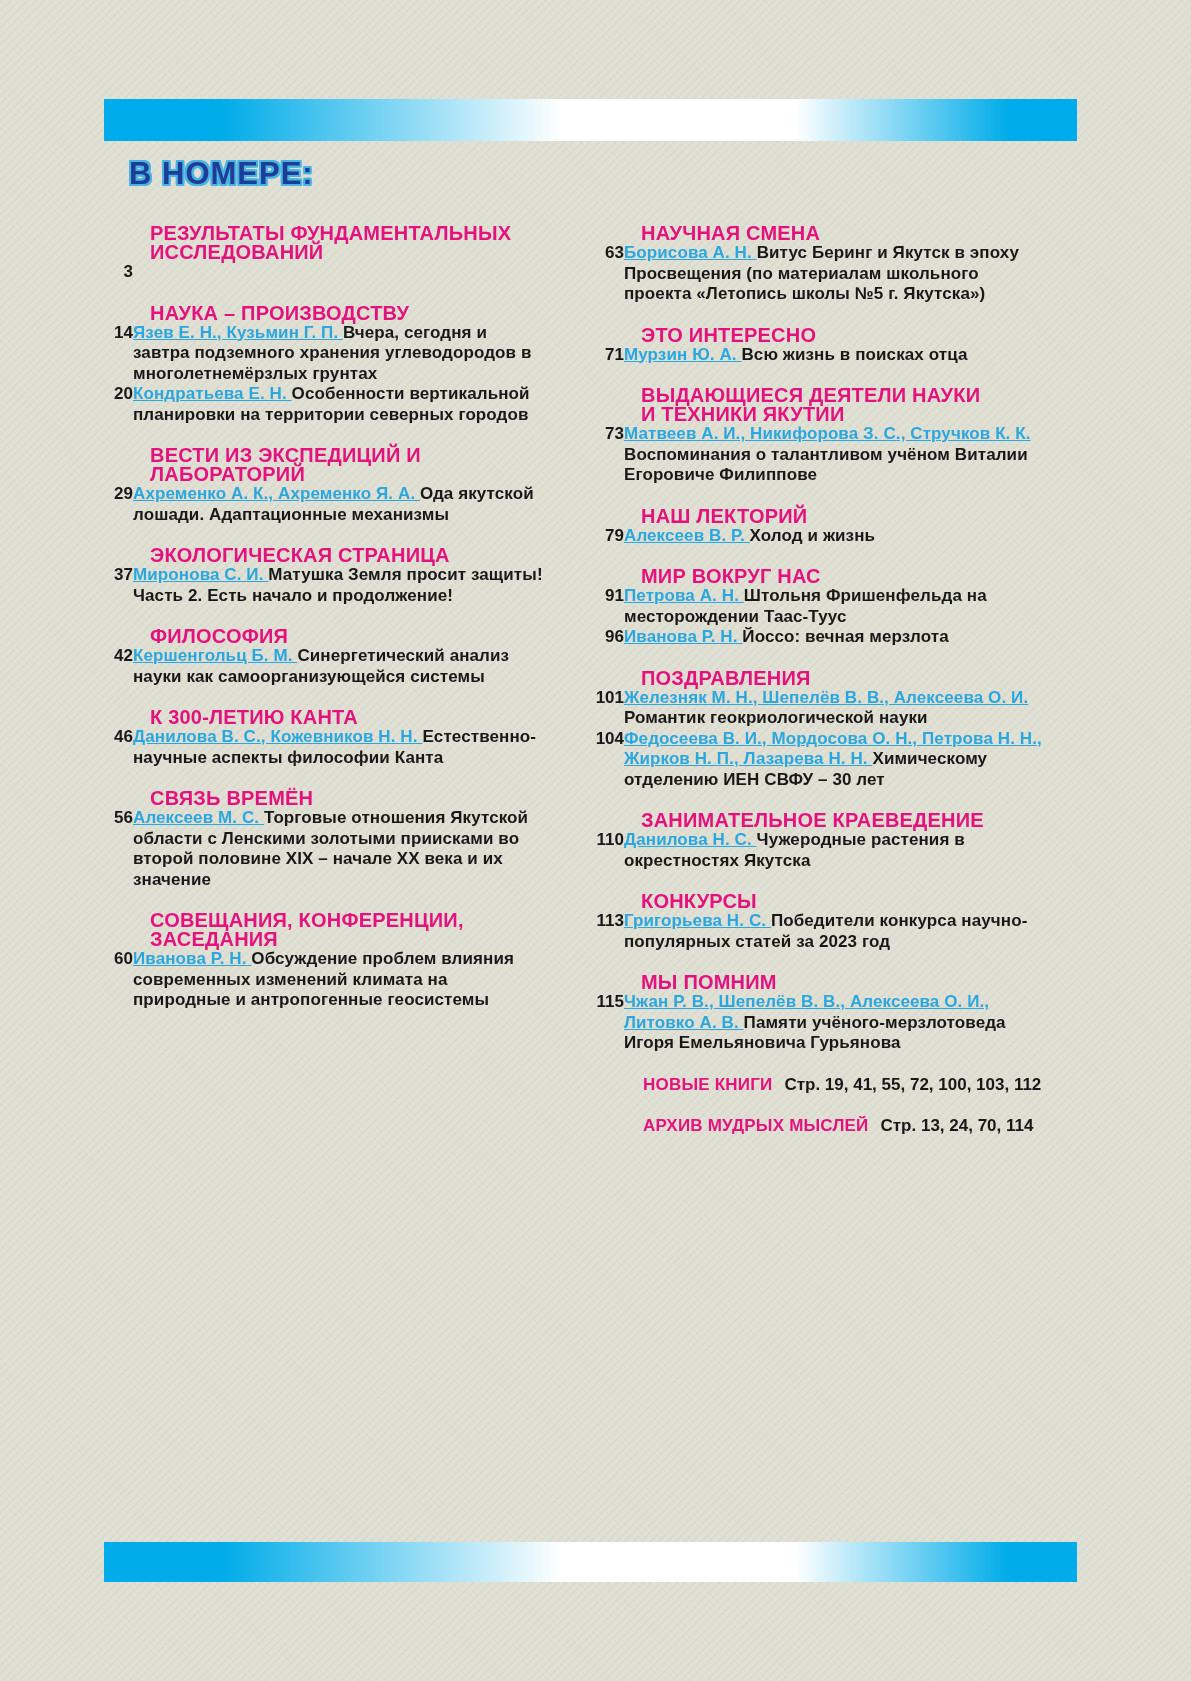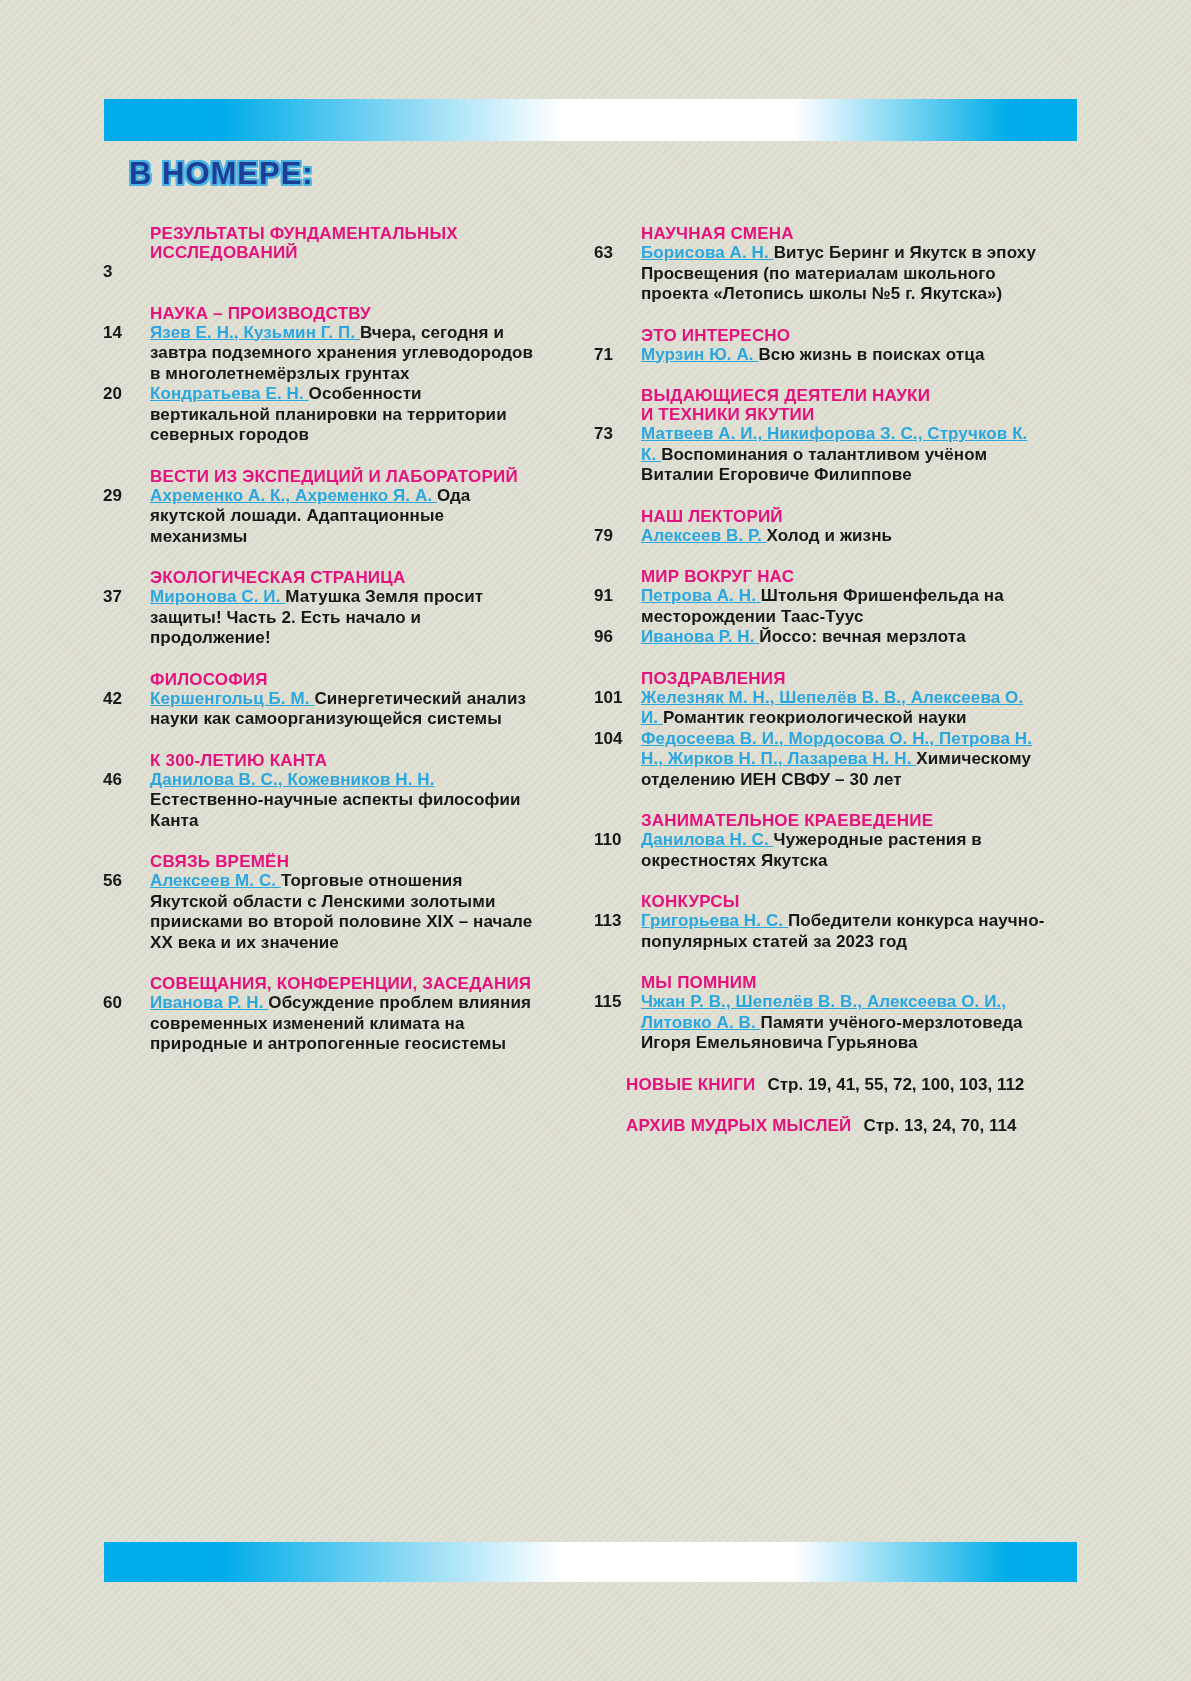--- a/index.html
+++ b/index.html
@@ -42,35 +42,35 @@
 
   .toc-col { position: absolute; top: 224px; }
   #col-left  { left: 103px; width: 442px; }
   #col-right { left: 594px; width: 451px; }
 
   .toc-section { margin: 0 0 21px 0; }
   .section-header {
     margin-left: 47px;
     color: var(--magenta, #e4127e);
     font-weight: bold;
-    font-size: 17px;
+    font-size: 20px;
     line-height: 19px;
     white-space: pre-line;
     letter-spacing: .2px;
   }
   .toc-entry { display: flex; font-size: 17px; line-height: 20.5px; font-weight: bold; }
   .entry-num {
-    flex: none; width: 30px; margin-right: 17px;
-    text-align: left; color: #181818;
+    flex: none; width: 30px; 
+    text-align: right; color: #181818;
   }
   .entry-text { flex: 1; letter-spacing: .1px; }
   .entry-authors { color: var(--cyan-name, #2aa7df); text-decoration: underline; }
   .entry-title { color: #181818; }
 
-  .inline-row { margin-left: 32px; font-size: 17px; line-height: 20.5px; font-weight: bold; }
+  .inline-row { margin-left: 49px; font-size: 17px; line-height: 20.5px; font-weight: bold; }
   .inline-header { color: var(--magenta, #e4127e); letter-spacing: .2px; }
   .inline-pages { color: #181818; margin-left: 12px; }
 </style>
 </head>
 <body style="--bg: #e0dfd3; --cyan: #00ace9; --magenta: #e4127e; --cyan-name: #2aa7df; --navy: #1d3d96; --title-outline: #49b4e3;">
 
 <div id="bar-top" class="grad-bar"></div>
 
 <div id="page-title">В НОМЕРЕ:</div>
 

